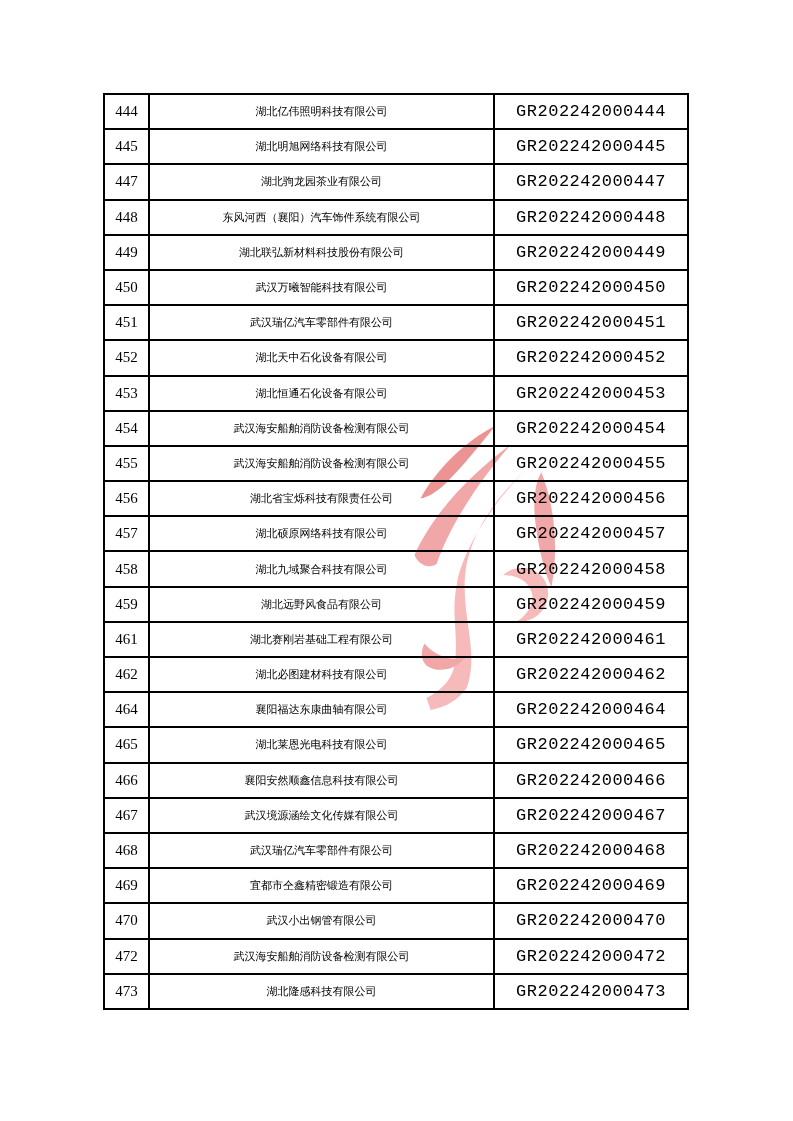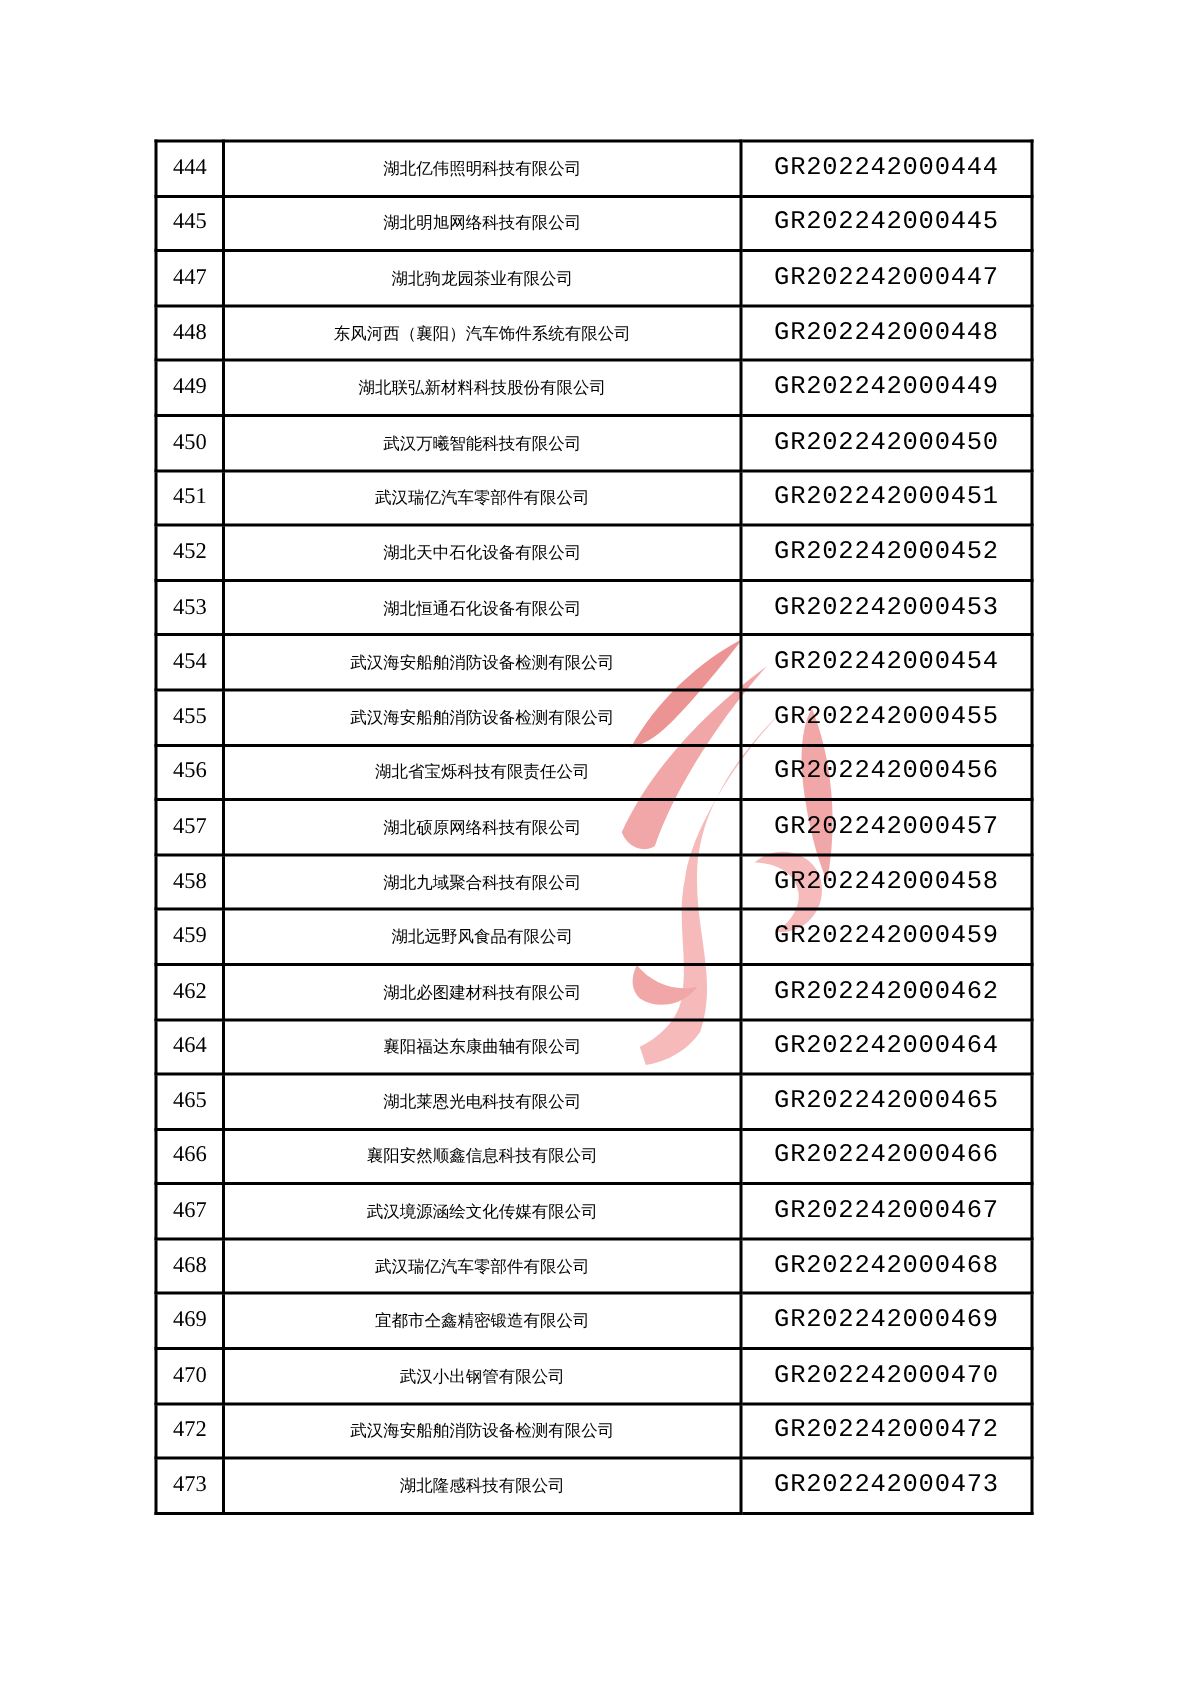--- a/index.html
+++ b/index.html
@@ -156,20 +156,25 @@
       <td class="col-no">458</td>
       <td class="col-company">湖北九域聚合科技有限公司</td>
       <td class="col-code">GR202242000458</td>
     </tr>
         <tr>
       <td class="col-no">459</td>
       <td class="col-company">湖北远野风食品有限公司</td>
       <td class="col-code">GR202242000459</td>
     </tr>
         <tr>
+      <td class="col-no">461</td>
+      <td class="col-company">湖北赛刚岩基础工程有限公司</td>
+      <td class="col-code">GR202242000461</td>
+    </tr>
+        <tr>
       <td class="col-no">462</td>
       <td class="col-company">湖北必图建材科技有限公司</td>
       <td class="col-code">GR202242000462</td>
     </tr>
         <tr>
       <td class="col-no">464</td>
       <td class="col-company">襄阳福达东康曲轴有限公司</td>
       <td class="col-code">GR202242000464</td>
     </tr>
         <tr>

